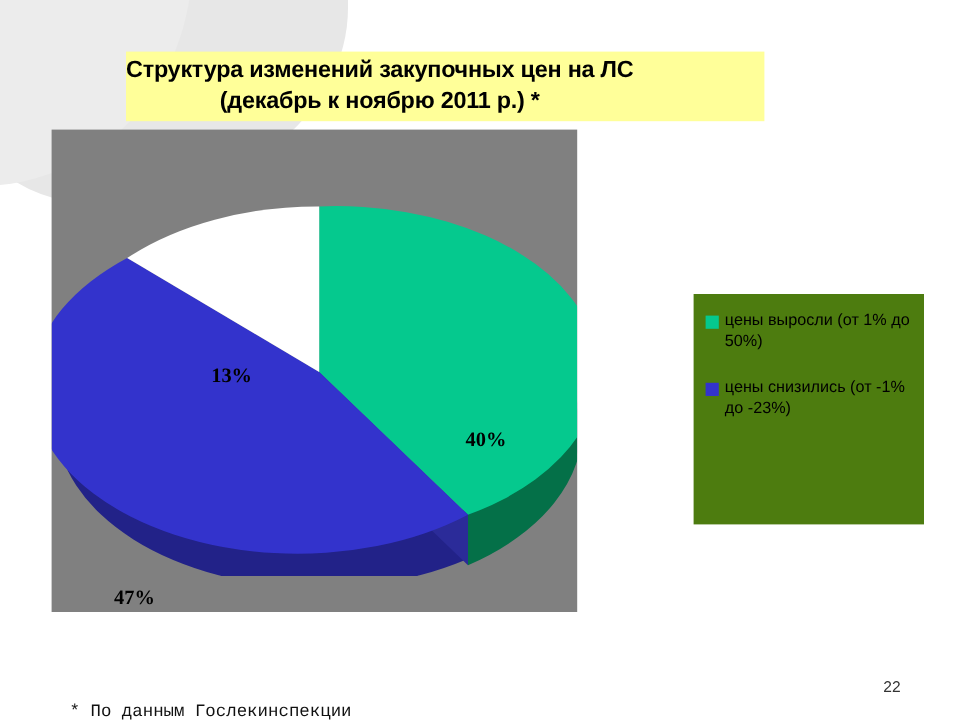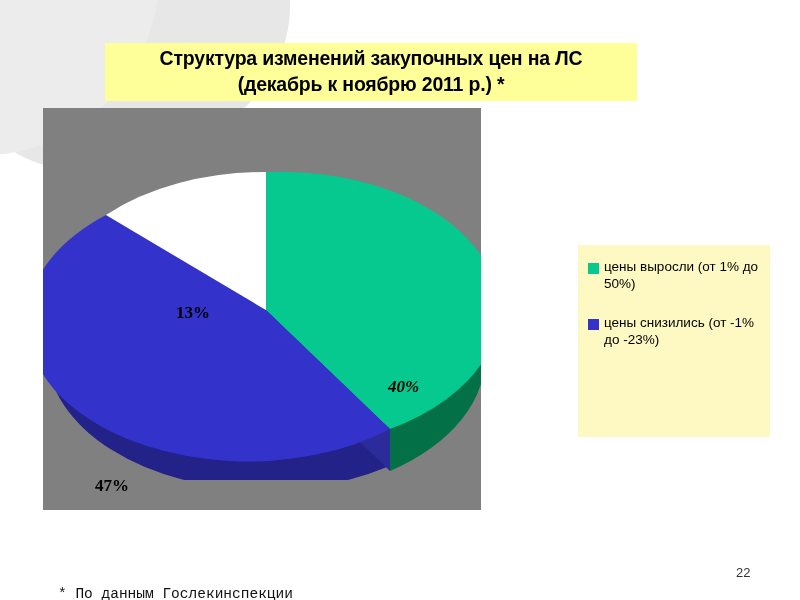--- a/index.html
+++ b/index.html
@@ -45,21 +45,20 @@
   
   .title-box {
     position: absolute;
     left: 105px;
     top: 43px;
     width: 532px;
     height: 58px;
     background: #ffff99;
     display: flex;
     align-items: center;
-    justify-content: center;
     text-align: center;
     box-sizing: border-box;
   }
   .title-text {
     font-family: "Liberation Sans", sans-serif;
     font-size: 19.5px;
     font-weight: bold;
     color: #000000;
     line-height: 1.32;
     white-space: pre-line;
@@ -91,32 +90,32 @@
     height: 340px;
   }
   .slice-label {
     position: absolute;
     font-family: "Liberation Serif", serif;
     font-size: 17px;
     font-weight: bold;
     color: #000000;
     white-space: nowrap;
   }
-  .lbl-green { left: 345px; top: 237px; font-style: italic; }
-  .lbl-blue  { left: 52px;  top: 336px; }
+  .lbl-green { left: 345px; top: 217px; }
+  .lbl-blue  { left: 52px;  top: 348px; }
   .lbl-white { left: 133px; top: 163px; text-align: center; }
 
   
   .legend-box {
     position: absolute;
     left: 578px;
     top: 245px;
     width: 192px;
     height: 192px;
-    background: #fef9c3;
+    background: #4d7c0f;
     box-sizing: border-box;
     padding: 14px 10px 10px 10px;
   }
   .legend-item {
     display: flex;
     align-items: flex-start;
     margin-bottom: 22px;
   }
   .legend-swatch {
     width: 11px;

